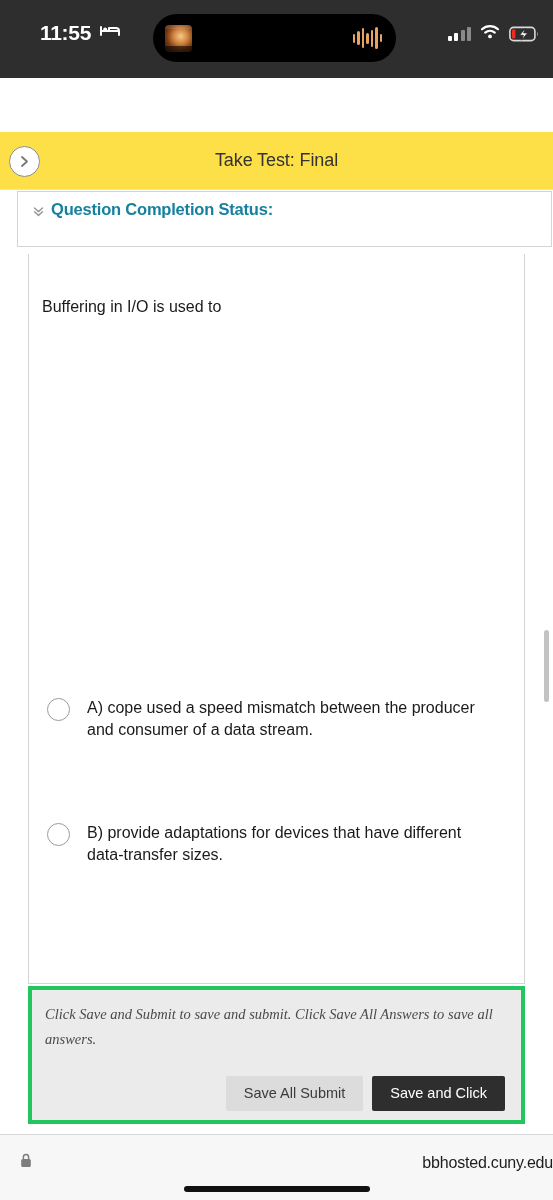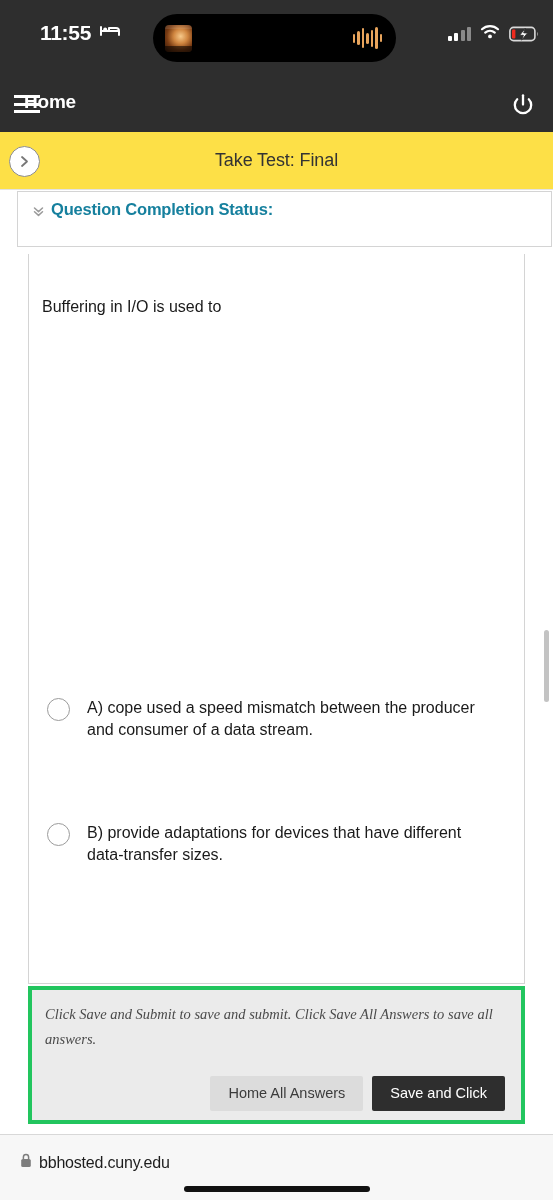--- a/index.html
+++ b/index.html
@@ -354,21 +354,21 @@
     background: #f7f7f7;
     border-top: 1px solid #d8d8d8;
   }
   .url-row {
     position: absolute;
     top: 18px;
     left: 0;
     width: 100%;
     display: flex;
     align-items: center;
-    justify-content: flex-start;
+    justify-content: space-between;
     gap: 7px;
     padding-left: 20px;
   }
   .url-text {
     font-size: 16px;
     color: #1d1d1d;
     letter-spacing: -0.2px;
   }
   .home-indicator {
     position: absolute;
@@ -429,36 +429,20 @@
         <svg width="30" height="16" viewBox="0 0 30 16">
           <rect x="0.9" y="1.4" width="25" height="13.2" rx="3.6" ry="3.6" stroke="#d9d9d9" stroke-width="1.6" fill="none"></rect>
           <rect x="3" y="3.5" width="3.4" height="9" rx="1" fill="#f02a1d"></rect>
           <path d="M28 6 v4 a2.4 2.4 0 0 0 0 -4 z" fill="#8a8a8a"></path>
           <path d="M16.3 2.2 L10.6 9.3 h3.8 L12.6 14.2 L18.6 6.9 h-3.9 z" fill="#ffffff" stroke="#2e2e2e" stroke-width="0.9" stroke-linejoin="round"></path>
         </svg>
       </span>
     </div>
   </div>
 
-  <div class="bb-header">
-    <div class="hamburger-home">
-      <span class="hamburger">
-        <span></span>
-          <span></span>
-          <span></span>
-      </span>
-      <span class="home-label">Home</span>
-    </div>
-    <div class="power-btn">
-      <svg width="24" height="24" viewBox="0 0 24 24">
-        <path d="M6.2 6.2 a8.2 8.2 0 1 0 11.6 0" stroke="#ffffff" stroke-width="2.3" fill="none" stroke-linecap="round"></path>
-        <line x1="12" y1="2.3" x2="12" y2="11.5" stroke="#ffffff" stroke-width="2.3" stroke-linecap="round"></line>
-      </svg>
-    </div>
-  </div>
 
   <div class="title-bar">
     <div class="back-circle">
       <svg width="13" height="15" viewBox="0 0 13 15">
         <polyline points="4,3 9,7.5 4,12" stroke="#777777" stroke-width="1.8" fill="none" stroke-linecap="round" stroke-linejoin="round"></polyline>
       </svg>
     </div>
     <span class="page-title">Take Test: Final</span>
   </div>
 
@@ -497,21 +481,21 @@
         <span class="radio"></span>
         <span class="answer-text">D) All of the above.</span>
       </div>
 
     </div>
   </div>
 
   <div class="footer-panel">
     <div class="footer-note">Click Save and Submit to save and submit. Click Save All Answers to save all answers.</div>
     <div class="footer-buttons">
-      <button class="btn btn-secondary">Home All Answers</button>
+      <button class="btn btn-secondary">Save All Submit</button>
       <button class="btn btn-primary">Save and Click</button>
     </div>
   </div>
 
   <div class="page-scrollbar"></div>
 
   <div class="safari-bar">
     <div class="url-row">
       <span>
         <svg width="12" height="15" viewBox="0 0 12 15">

